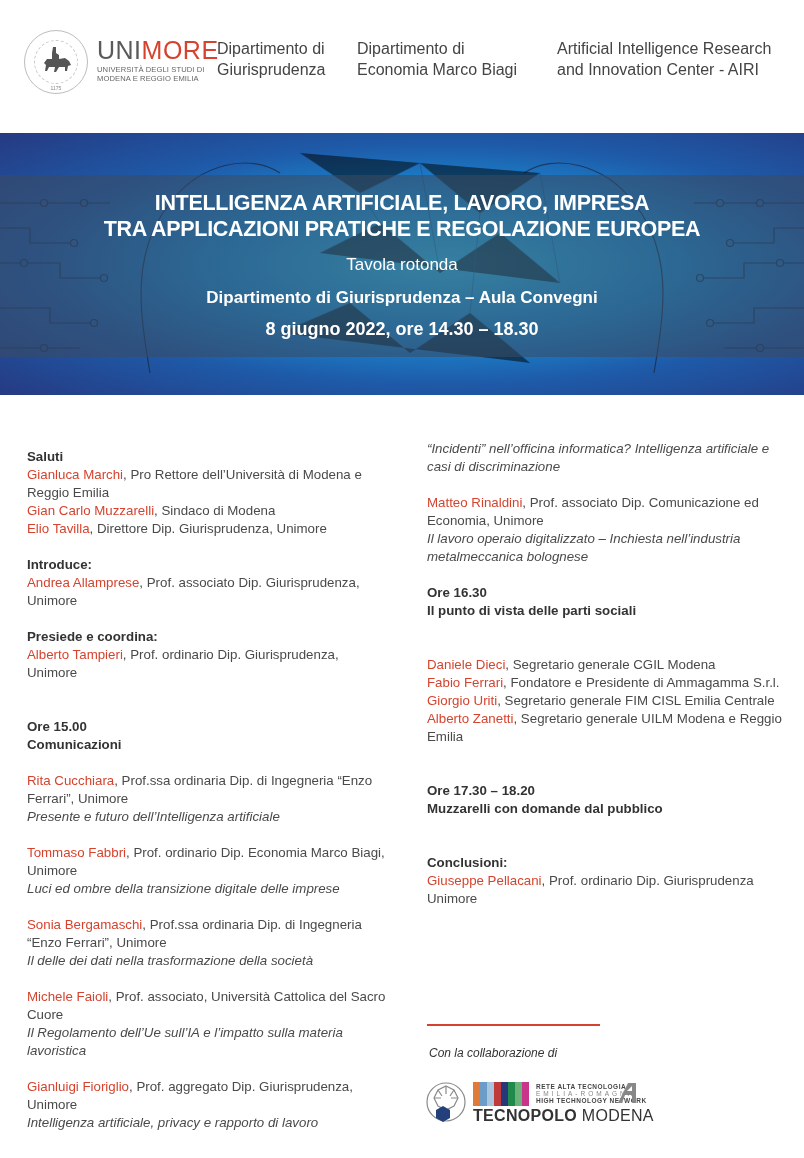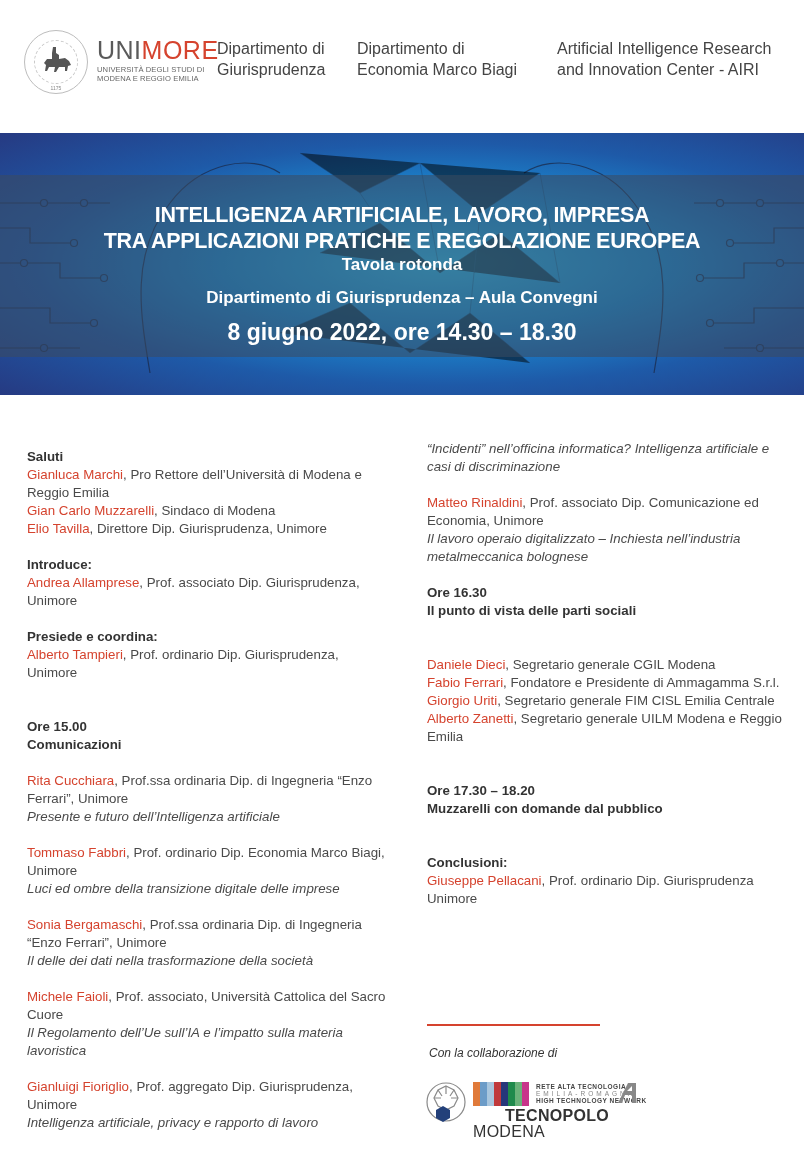--- a/index.html
+++ b/index.html
@@ -23,45 +23,45 @@
   .dept1 { left: 217px; }
   .dept2 { left: 357px; }
   .dept3 { left: 557px; }
 
   
   .banner { position: absolute; left: 0; top: 133px; width: 804px; height: 262px; overflow: hidden;
     background: radial-gradient(ellipse at 55% 50%, #2fc0f2 0%, #1a8fd6 35%, #1e5aa8 65%, #263a82 100%); }
   .banner svg.net { position: absolute; left: 0; top: 0; }
   .banner-band { position: absolute; left: 0; top: 42px; width: 804px; height: 182px; background: rgba(60,75,95,0.55); }
   .banner-text { position: absolute; left: 0; width: 804px; text-align: center; color: #fff; font-weight: bold; }
-  .bt1 { top: 57px; font-size: 21.5px; line-height: 26px; letter-spacing: -0.3px; margin-top: 12px; }
-  .bt2 { top: 122px; font-size: 17px; font-weight: bold; }
+  .bt1 { top: 57px; font-size: 21.5px; line-height: 26px; letter-spacing: -0.3px; }
+  .bt2 { top: 122px; font-size: 17px; font-weight: normal; }
   .bt3 { top: 155px; font-size: 17px; }
-  .bt4 { top: 186px; font-size: 23px; }
+  .bt4 { top: 186px; font-size: 18px; }
 
   
   .col { position: absolute; top: 440px; font-size: 13.3px; line-height: 18px; color: #4a4a4a; }
   .col-left { left: 27px; width: 360px; margin-top: 8px; }
   .col-right { left: 427px; width: 360px; }
   .block { margin-bottom: 18px; }
   .h { font-weight: bold; color: #333; }
   .nm { color: #d5432e; }
   .it { font-style: italic; }
   .gap-big { height: 18px; }
 
   .rule { position: absolute; left: 427px; top: 1024px; width: 173px; height: 2px; background: #d5432e; }
   .collab { position: absolute; left: 429px; top: 1046px; font-size: 12px; font-style: italic; color: #333; }
 
   .tecno { position: absolute; left: 424px; top: 1078px; width: 240px; height: 48px; }
   .stripes { position: absolute; left: 49px; top: 4px; display: flex; }
   .stripes span { width: 7px; height: 24px; display: block; }
   .rete { position: absolute; left: 112px; top: 5px; font-size: 6.5px; line-height: 7px; font-weight: bold; color: #444; letter-spacing: 0.5px; }
   .rete .mid { color: #888; font-weight: normal; letter-spacing: 3px; }
   .tecno-word { position: absolute; left: 49px; top: 30px; font-size: 16px; line-height: 16px; color: #333; letter-spacing: 0.3px; }
-  .tecno-word b { font-weight: bold; margin-left: 32px; }
+  .tecno-word b { font-weight: bold; }
   .tecno-word span.light { font-weight: normal; }
 </style>
 </head>
 <body>
 
 <div class="header">
   <div class="seal">
     <div class="seal-inner"></div>
     <svg width="36" height="36" viewBox="0 0 36 36">
       <path d="M14 4 L17 4 L17 10 L20 12 L20 16 L26 15 L30 18 L32 22 L29 23 L28 28 L26 28 L26 24 L20 24 L17 29 L15 29 L16 24 L10 24 L8 28 L6 28 L7 22 L5 20 L8 16 L13 16 L13 10 Z" fill="#555"></path>

